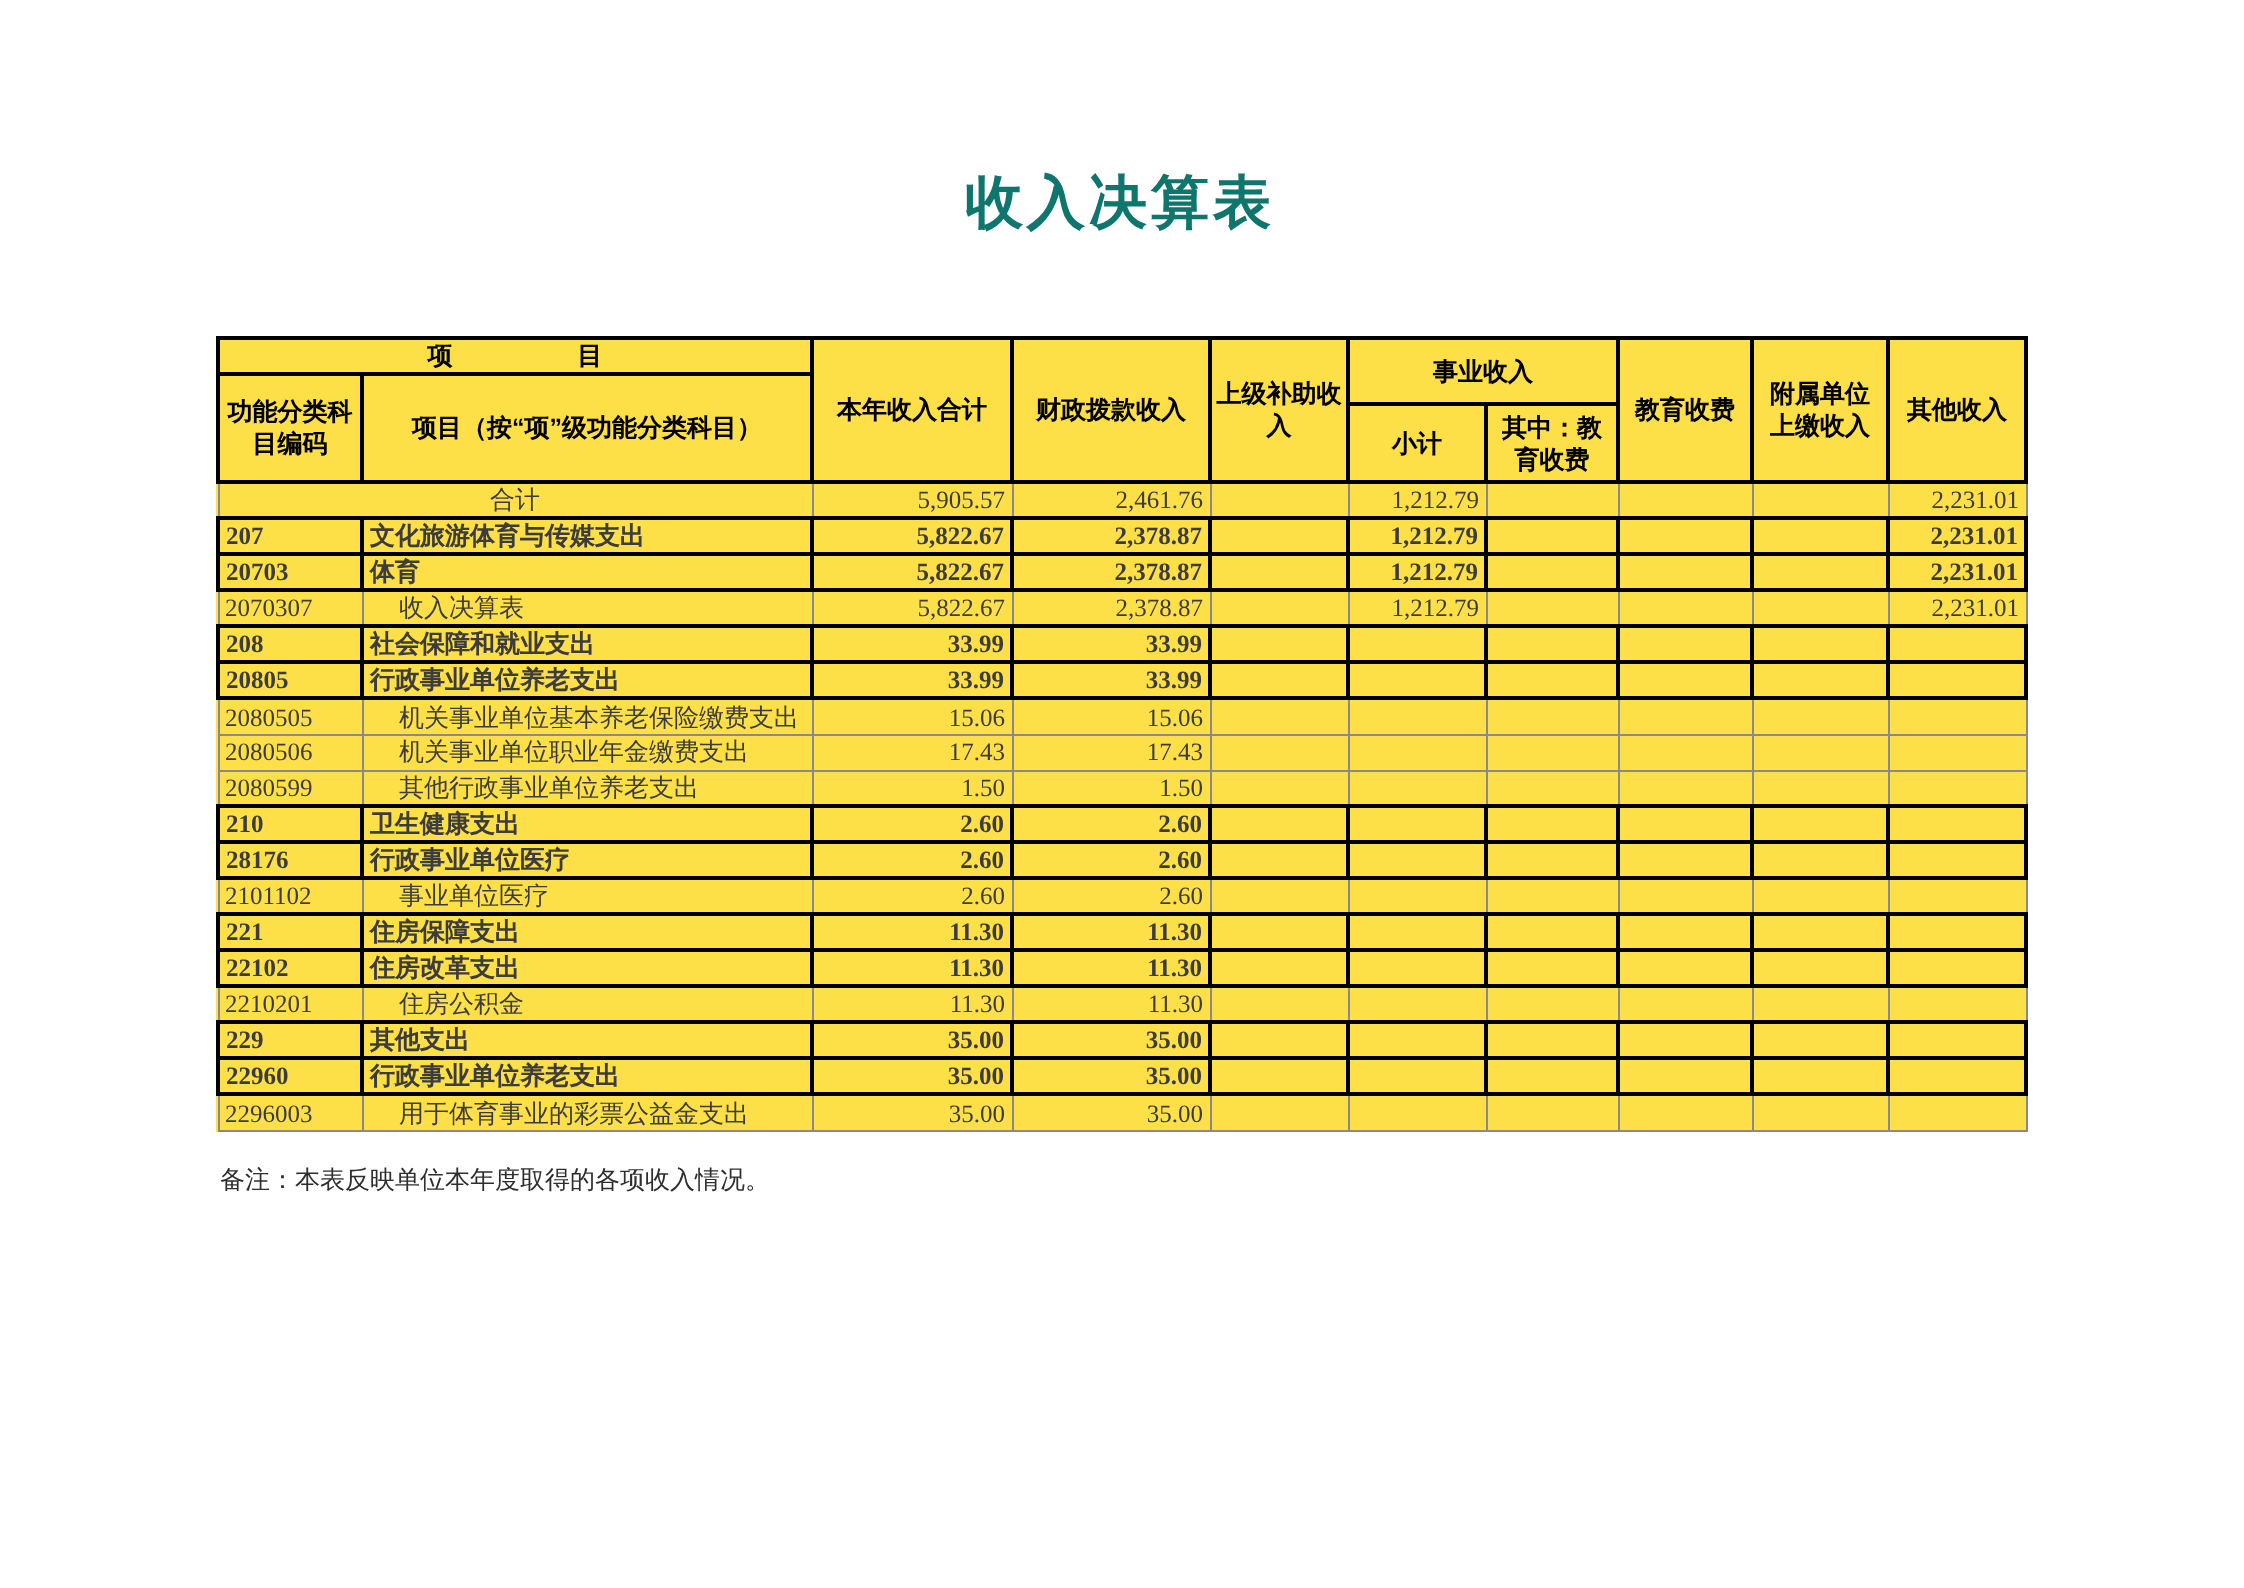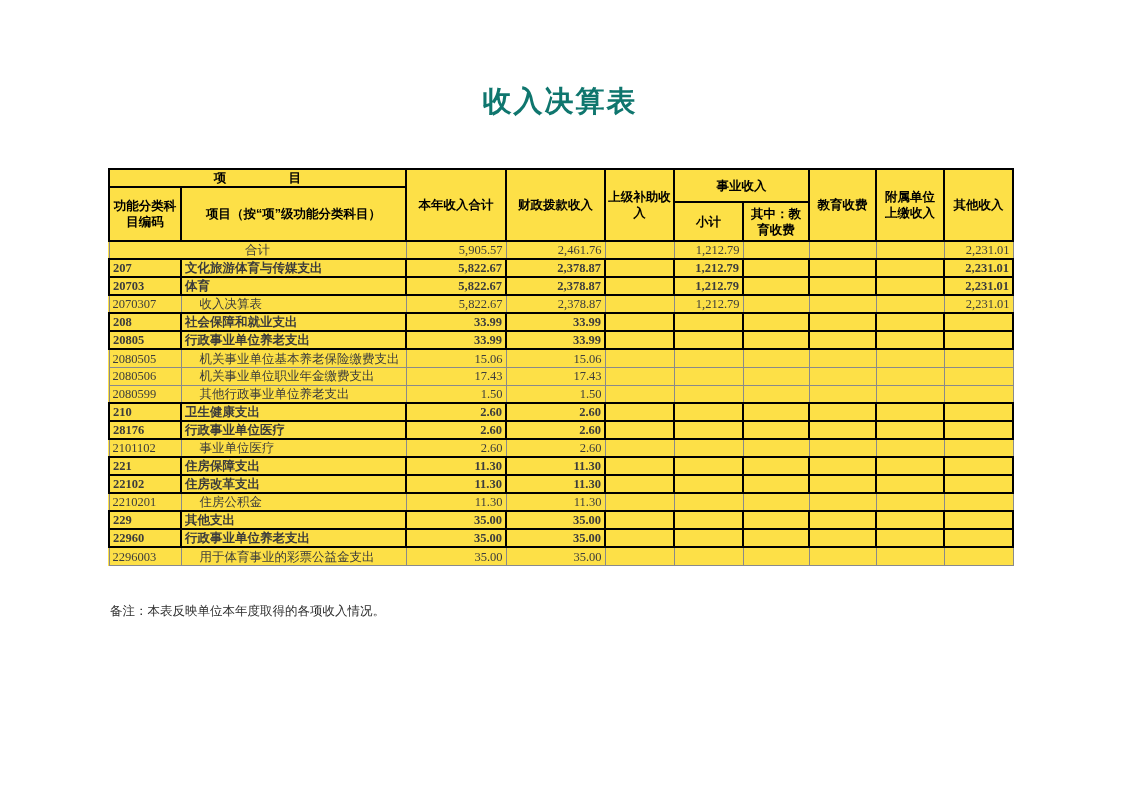--- a/index.html
+++ b/index.html
@@ -108,21 +108,20 @@
   }
   td.num { text-align: right; }
 
   .note {
     position: absolute;
     left: 110px;
     top: 582px;
     font-size: 12.5px;
     color: #2e2e2e;
     font-family: Liberation Serif, serif;
-    margin-top: 21px;
   }
 </style>
 </head>
 <body>
 
 <div class="page">
 
   <div class="doc-title">收入决算表</div>
 
 

